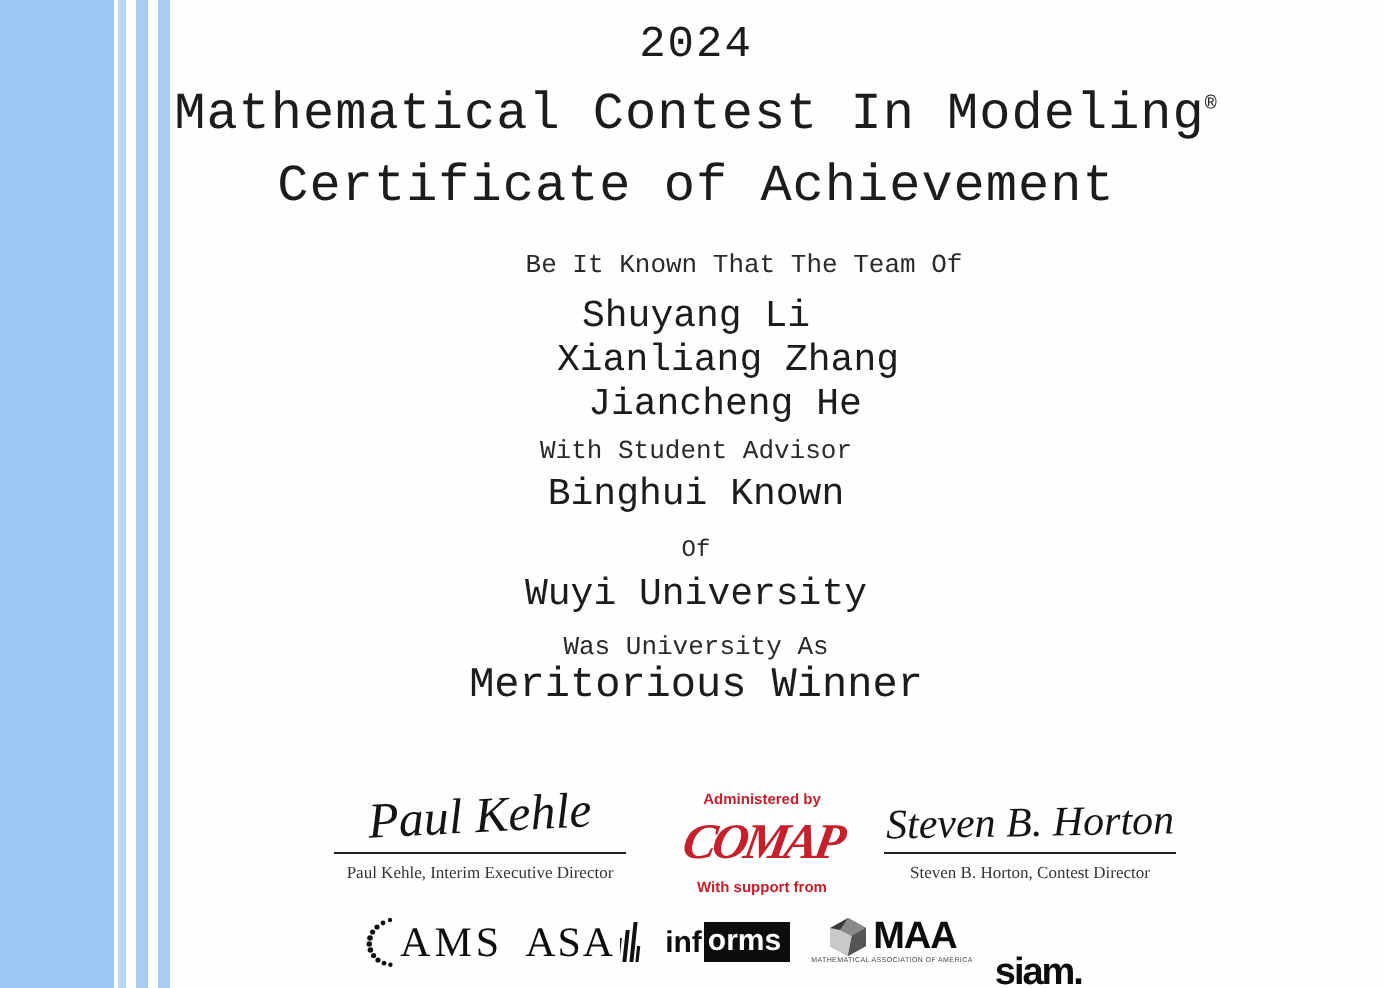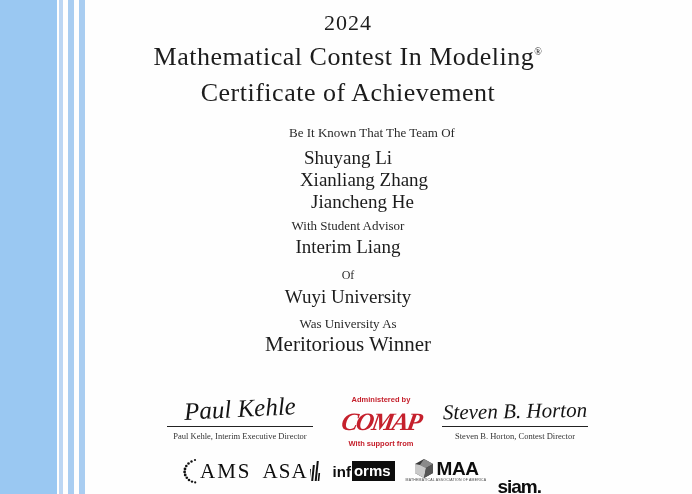--- a/index.html
+++ b/index.html
@@ -10,21 +10,21 @@
     color:#1c1c1c;
   }
   .abs{position:absolute;}
   
   .band{left:0;top:0;width:57px;height:494px;background:#9ac8f2;}
   .stripe{top:0;height:494px;background:#a9cdf1;}
   .s1{left:59px;width:4px;background:#bcd6f3;}
   .s2{left:68px;width:6px;}
   .s3{left:79px;width:6px;}
   
-  .content{left:85px;right:81px;top:0;height:494px;}
+  .content{left:85px;right:81px;top:0;height:494px;font-family:Liberation Mono, monospace;}
   .cline{position:absolute;left:0;right:0;text-align:center;white-space:nowrap;}
   .year{top:10px;font-size:22px;letter-spacing:1px;}
   .title{font-size:26px;letter-spacing:.5px;}
   .t1{top:42px;}
   .t2{top:78px;}
   .reg{font-size:10px;vertical-align:super;}
   .small-label{font-size:13px;color:#2a2a2a;}
   .intro{top:125px;padding-left:48px;}
   .name{font-size:19px;}
   .n1{top:147px;}
@@ -88,21 +88,21 @@
 
   <div class="cline title t2">Certificate of Achievement</div>
 
   <div class="cline small-label intro">Be It Known That The Team Of</div>
 
   <div class="cline name n1">Shuyang Li</div>
   <div class="cline name n2">Xianliang Zhang</div>
   <div class="cline name n3">Jiancheng He</div>
 
   <div class="cline small-label advisor-label">With Student Advisor</div>
-  <div class="cline advisor">Interim Liang</div>
+  <div class="cline advisor">Binghui Known</div>
 
   <div class="cline small-label of">Of</div>
   <div class="cline institution">Wuyi University</div>
 
   <div class="cline small-label designation-label">Was University As</div>
   <div class="cline designation">Meritorious Winner</div>
 </div>
 
 <div class="abs sigblock sig-left">
   <div class="signame">Paul Kehle</div>

